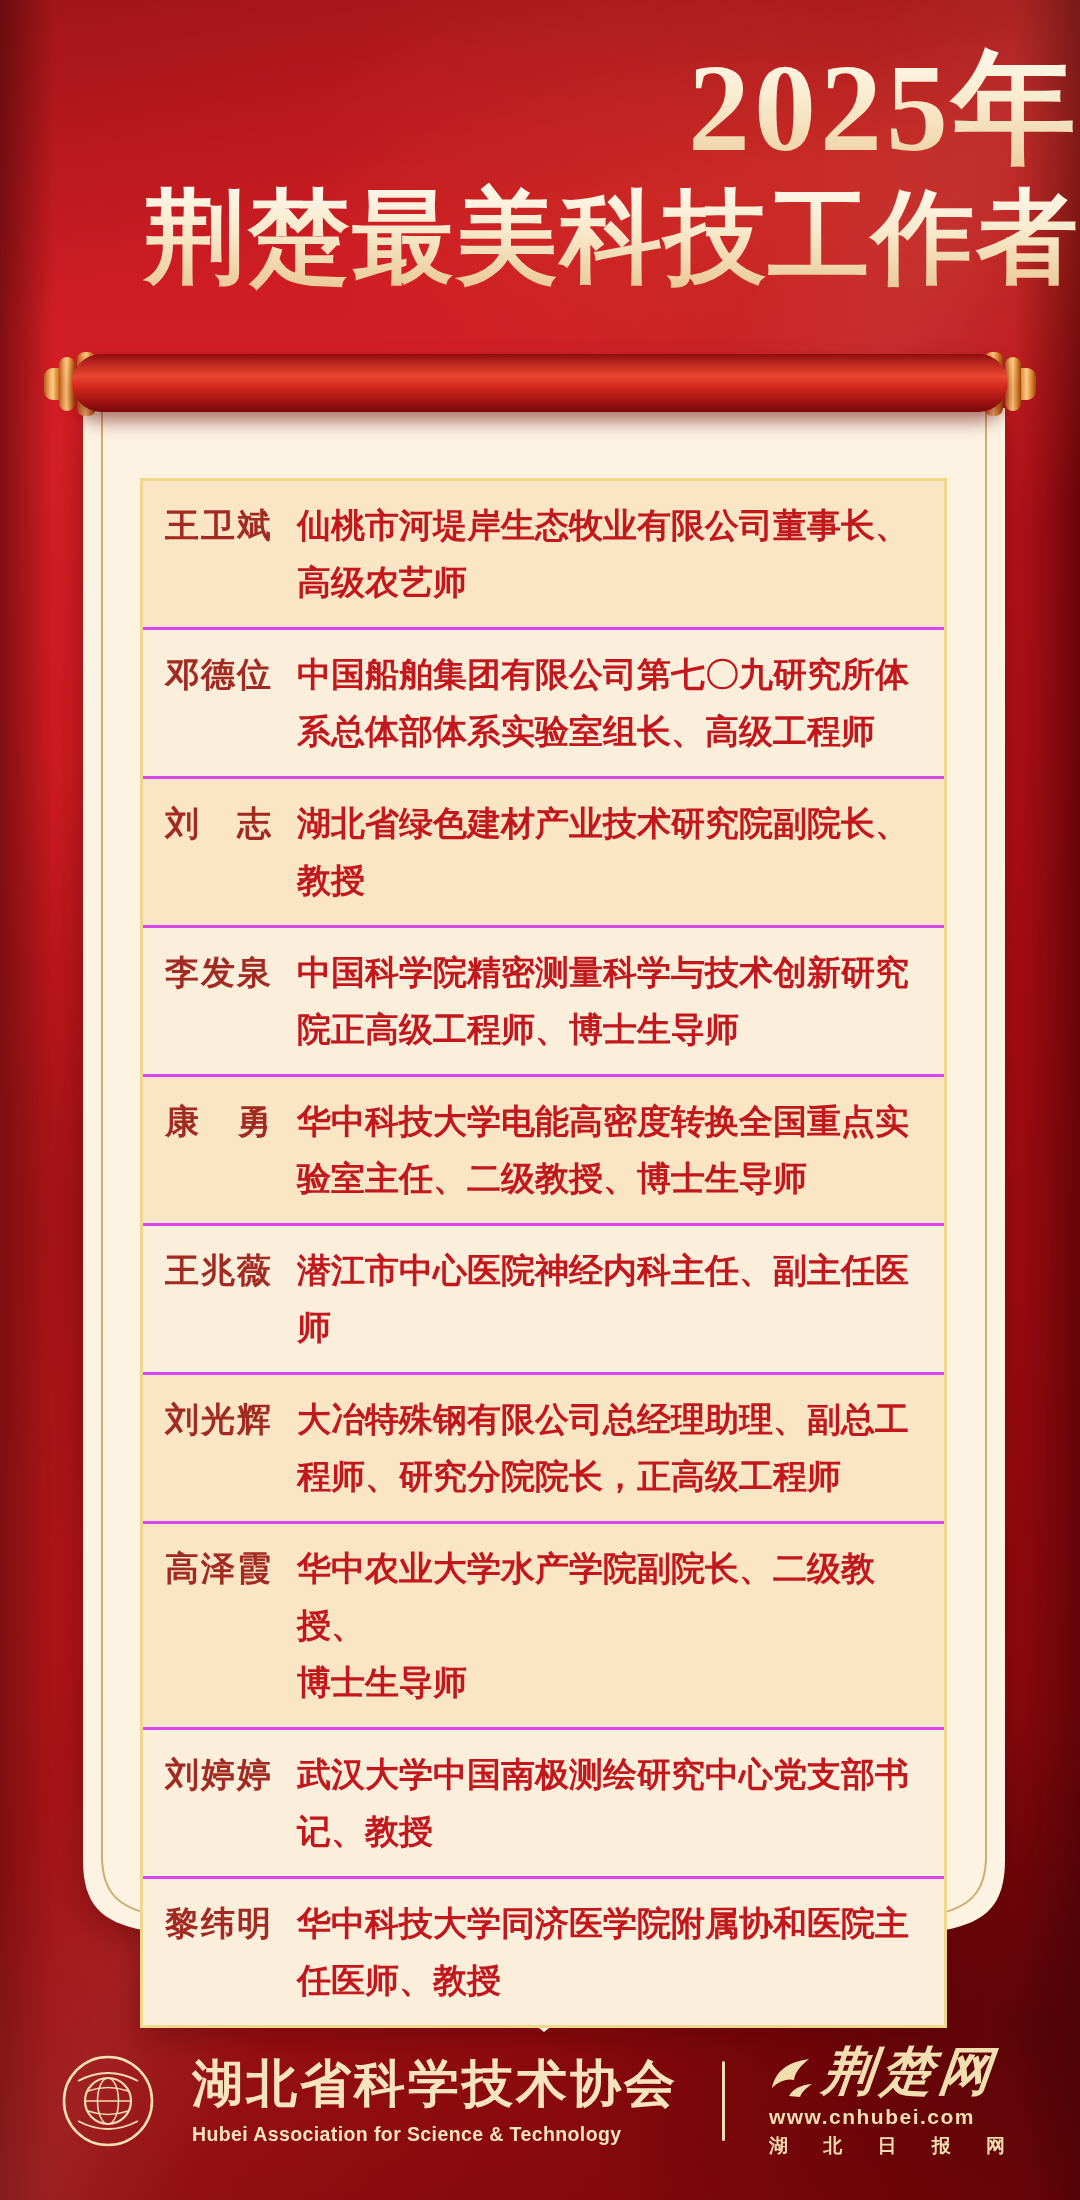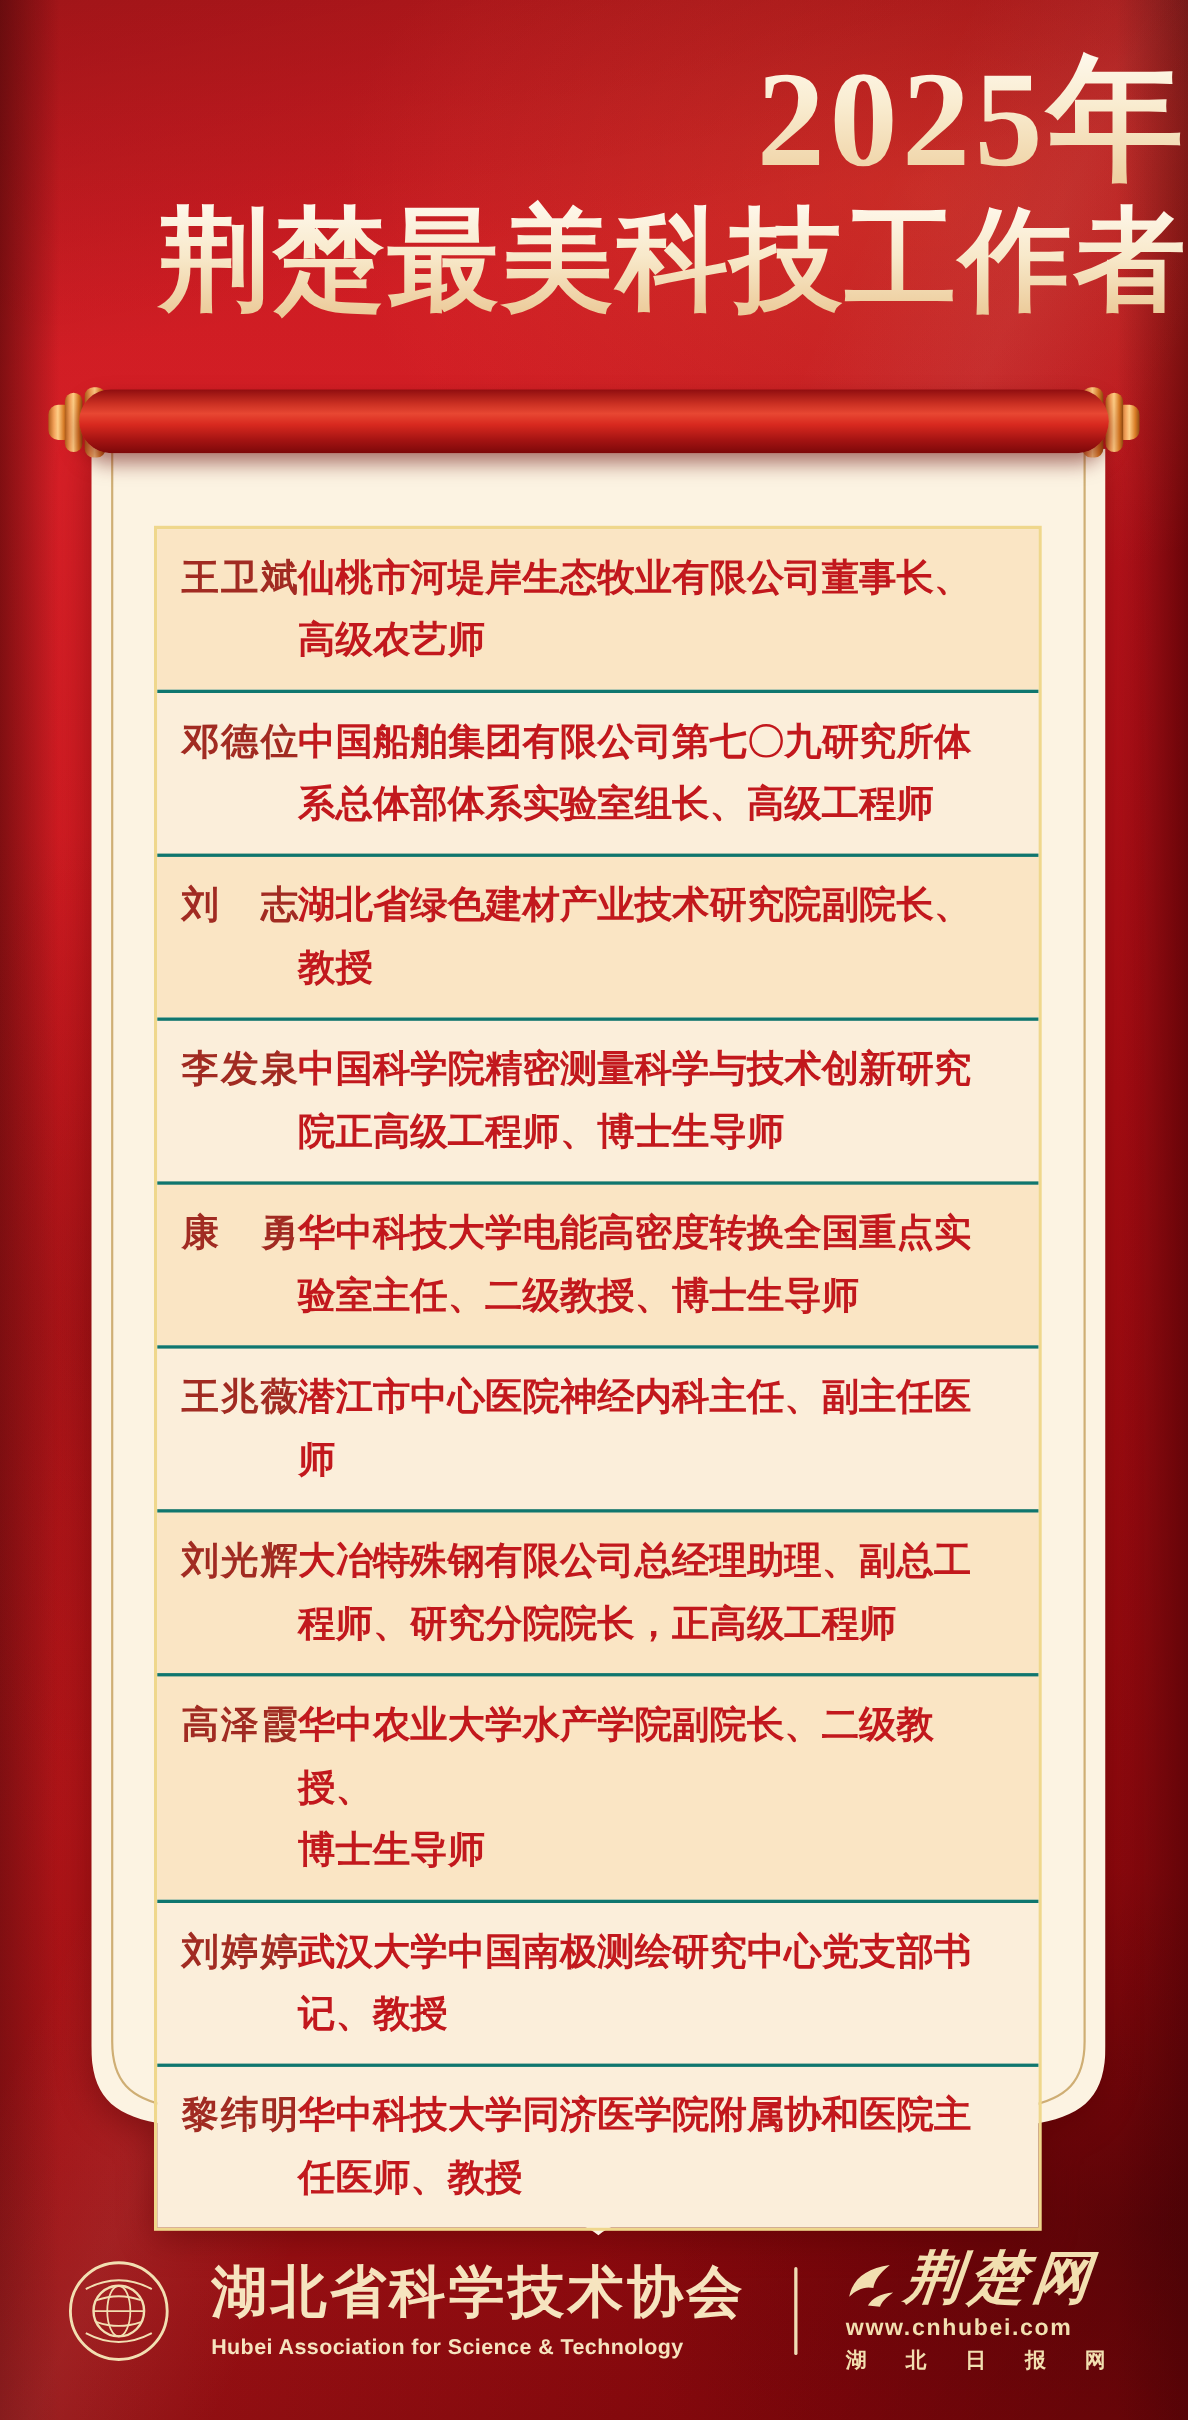--- a/index.html
+++ b/index.html
@@ -45,23 +45,23 @@
   .cap.ring1-r{left:1005px; top:357px; width:16px; height:54px;}
   .cap.ring2-r{left:984px; top:352px; width:19px; height:64px;}
   
   .paper{position:absolute; left:83px; top:408px; width:922px; height:1640px; z-index:2;
     filter:drop-shadow(0 8px 16px rgba(80,0,0,.45));}
   .paper svg{position:absolute; left:0; top:0;}
   .roster{position:absolute; left:57px; top:70px; width:807px; z-index:3;
     border:3px solid #efd78c; box-sizing:border-box;}
   .item{display:flex; align-items:flex-start; padding:16px 0 16px 22px; background:#fae5c4;}
   .item.alt{background:#fbeeda;}
-  .item + .item{border-top:3px solid #0f766e;}
+  .item + .item{border-top:3px solid #d946ef;}
   .item .name{
-    flex:0 0 106px; width:106px; 
+    flex:0 0 106px; width:106px; margin-right:26px;
     font-family:"Liberation Serif","DejaVu Serif",serif; font-weight:bold;
     font-size:34px; line-height:57px; color:#a12b22;
     text-align:justify; text-align-last:justify;}
   .item .desc{
     width:622px; font-family:"Liberation Serif","DejaVu Serif",serif; font-weight:bold;
     font-size:34px; line-height:57px; color:#c2181d;}
   
   .footer{position:absolute; left:0; top:2042px; width:100%; z-index:6;
     display:flex; justify-content:center; align-items:center; gap:36px;}
   .emblem{width:96px; height:96px; flex:0 0 96px;}

